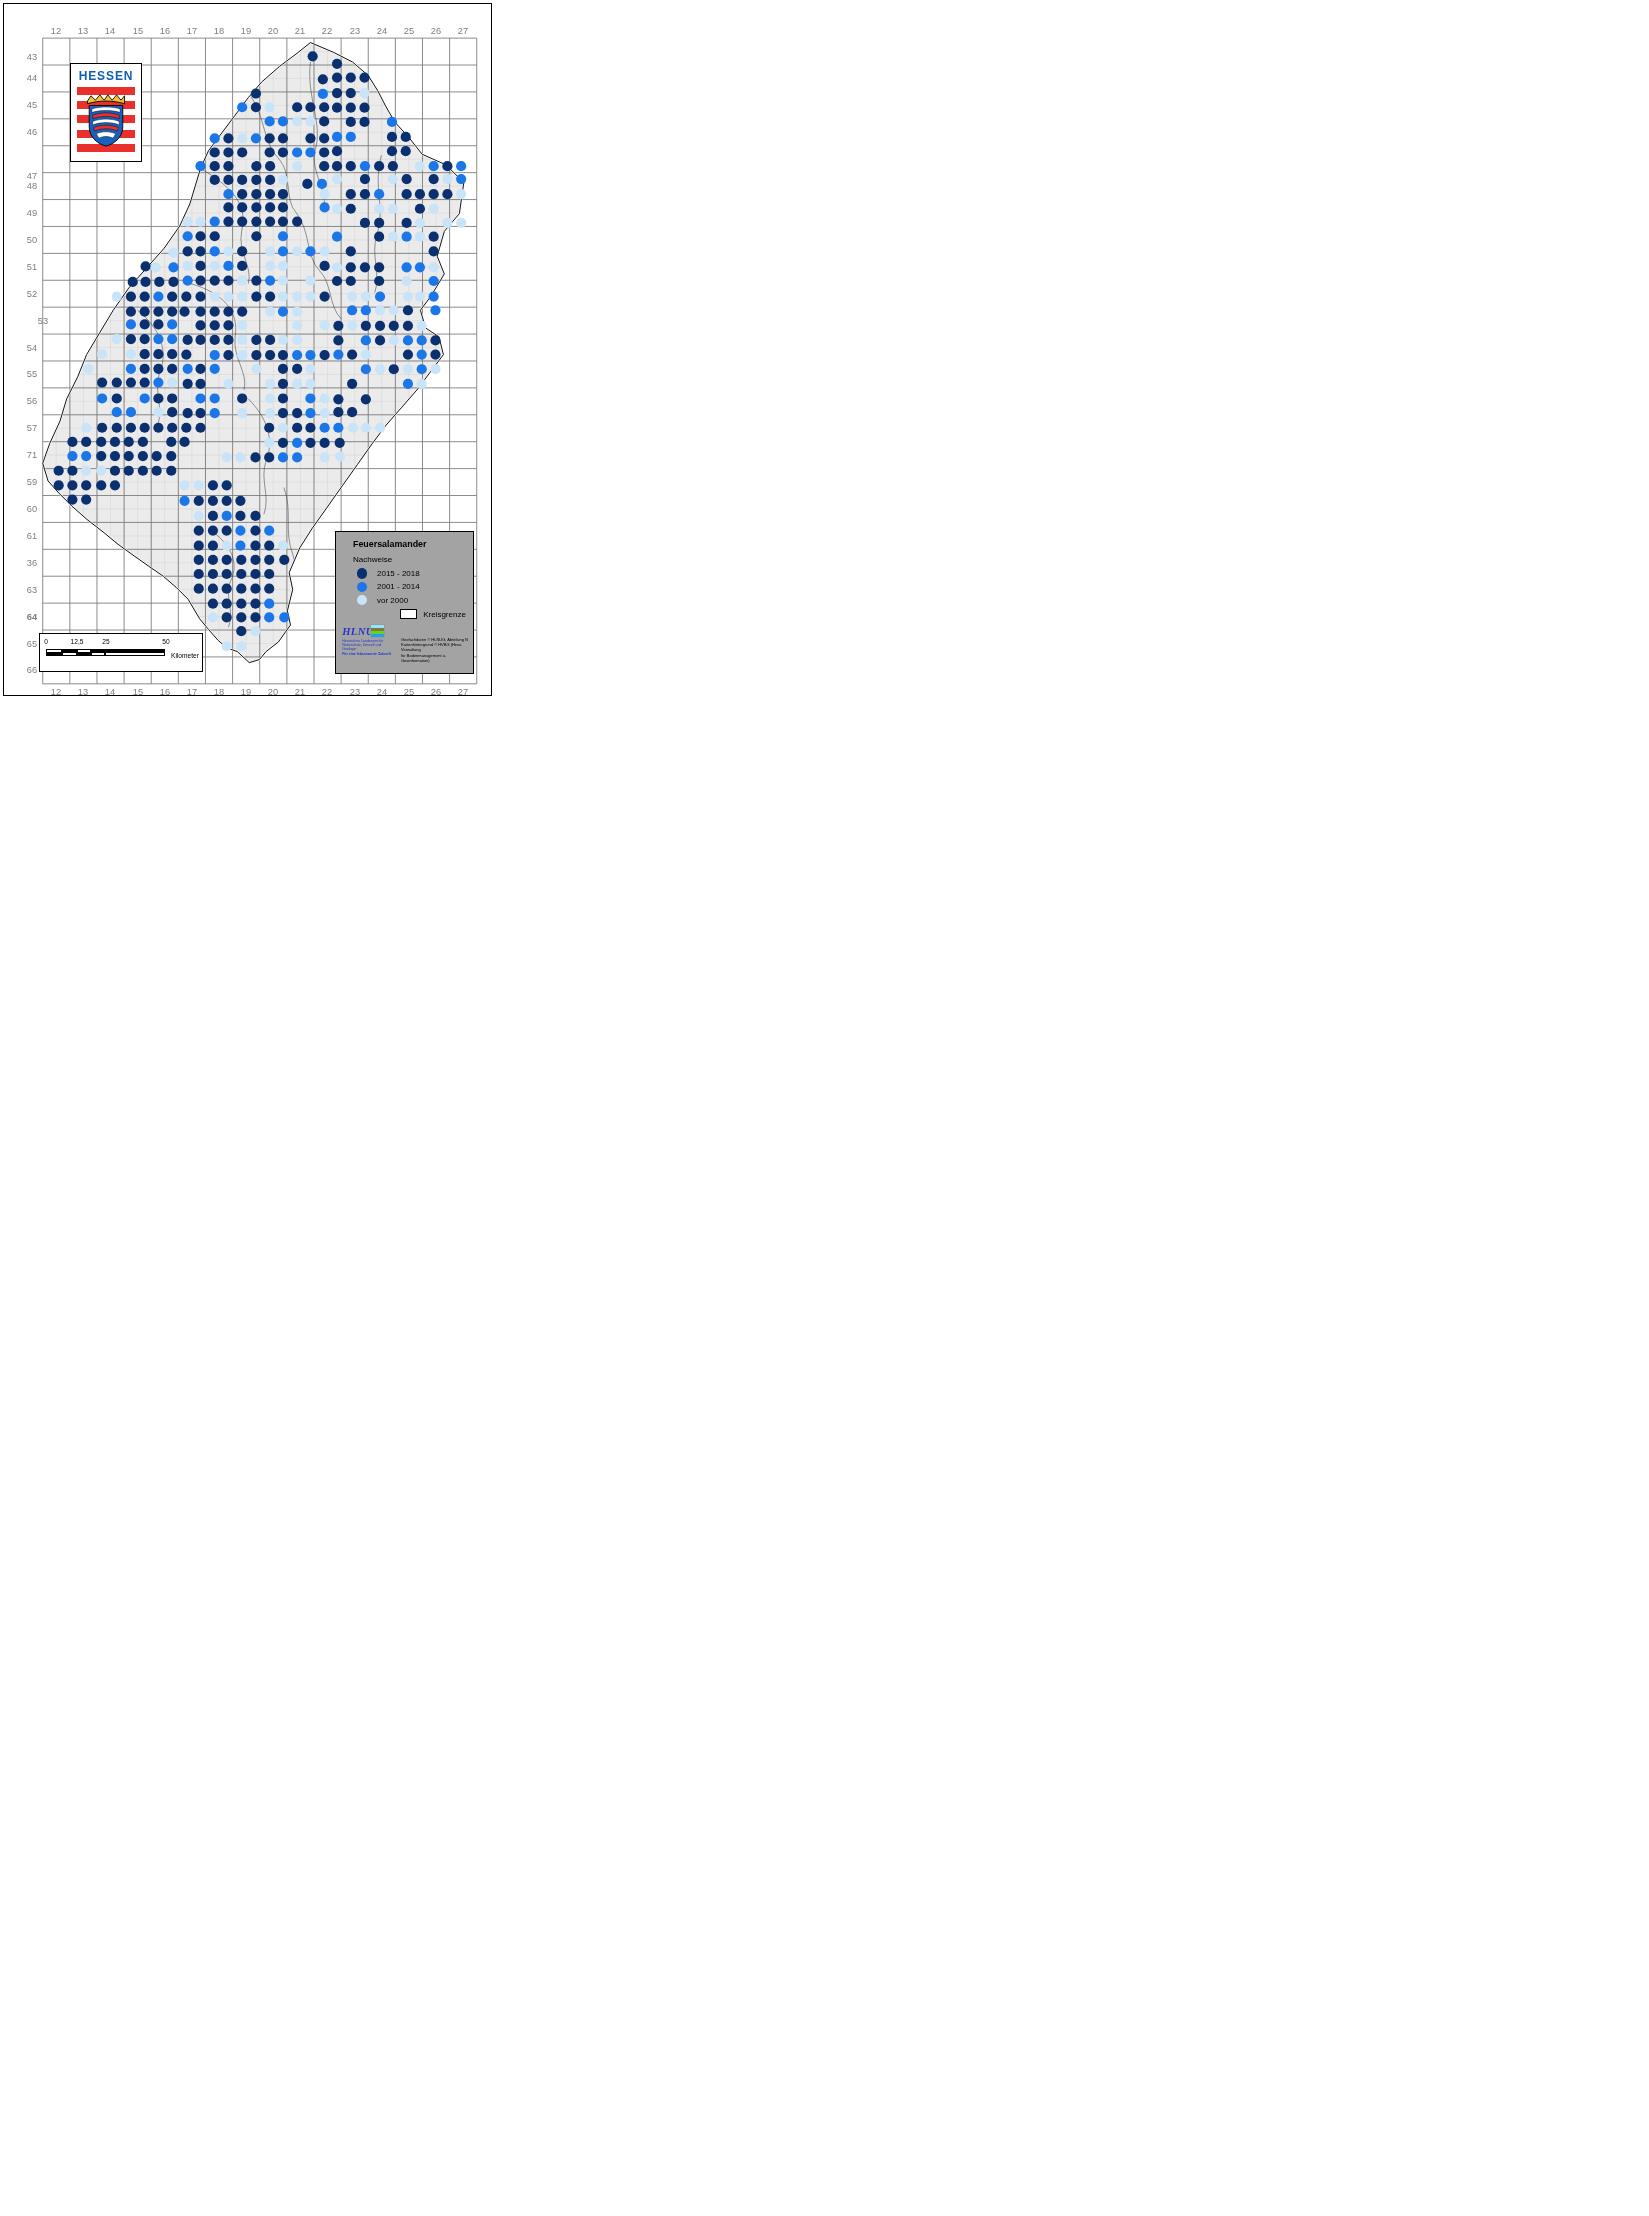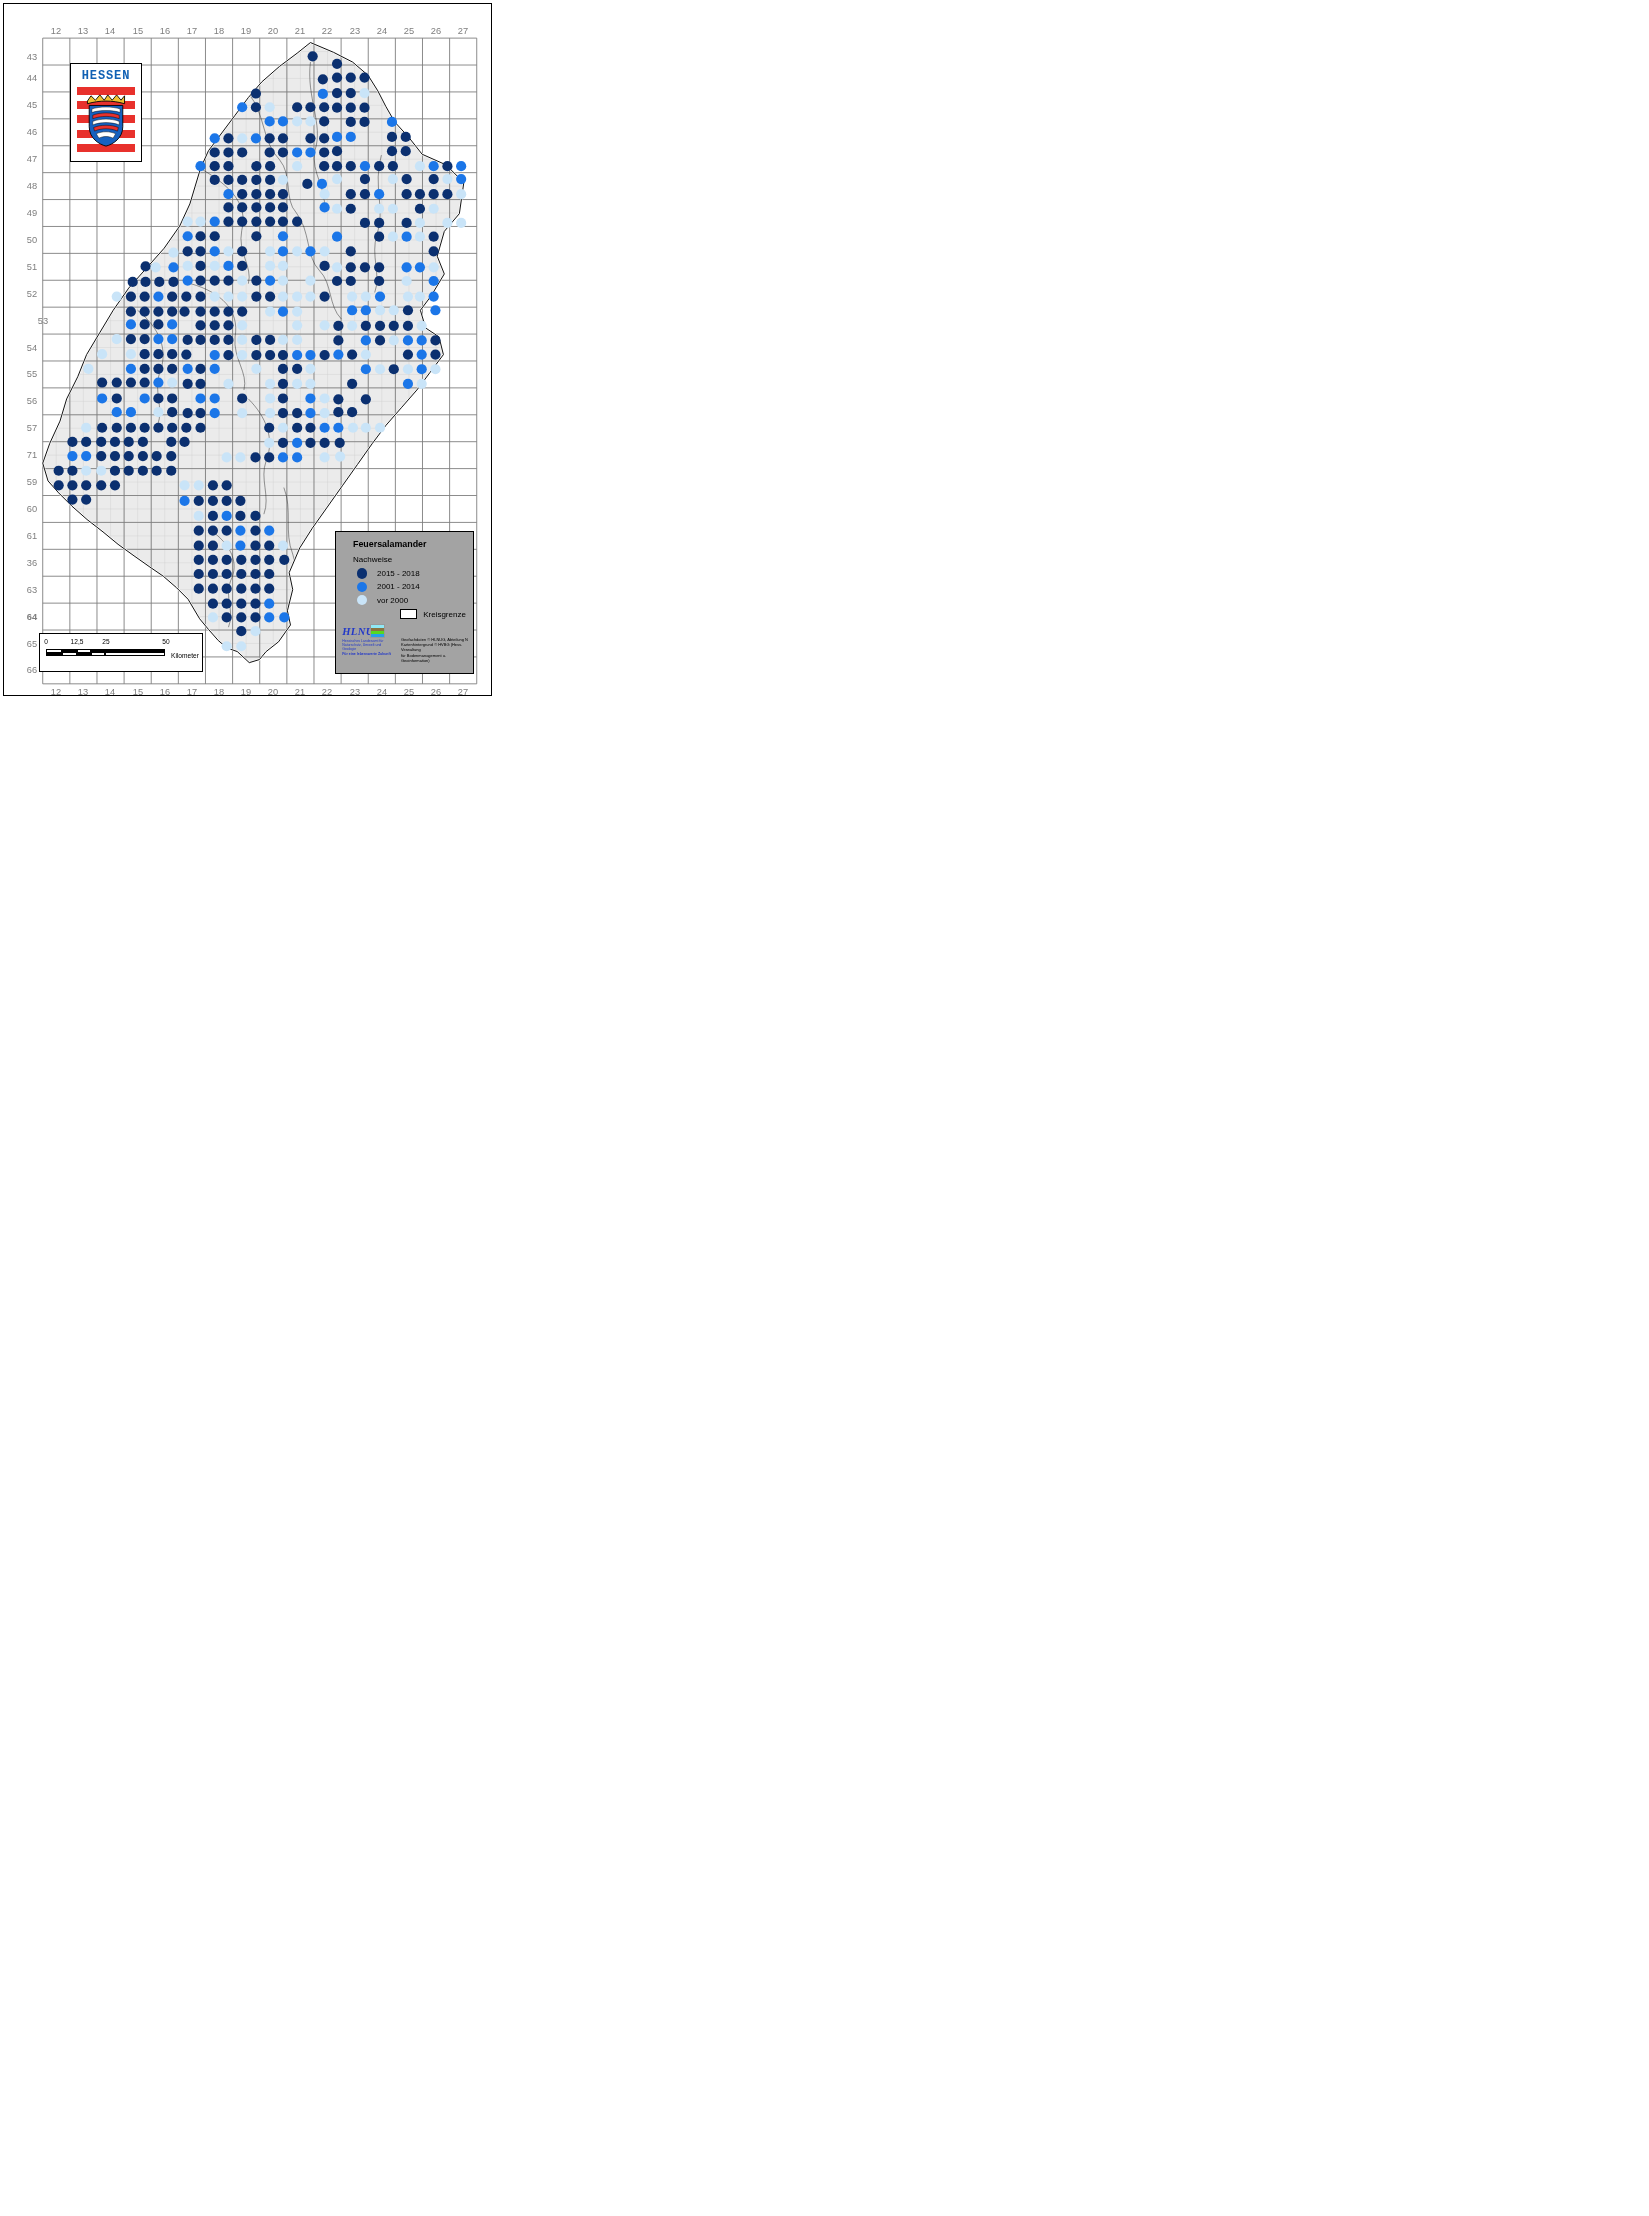--- a/index.html
+++ b/index.html
@@ -1,21 +1,21 @@
 <!DOCTYPE html>
 <html style="font-size:7px"><head>
 <meta charset="utf-8">
 <style>
   html,body{margin:0;padding:0;background:#ffffff;font-family:"Liberation Sans","DejaVu Sans",sans-serif;}
   .page{position:relative;width:495px;height:699px;background:#fff;overflow:hidden;}
   .frame{position:absolute;left:3.1px;top:3.1px;right:3.1px;bottom:3.1px;border:1.3px solid #000;pointer-events:none;}
   #mapsvg{position:absolute;left:0;top:0;}
   .axis-label{position:absolute;color:#7e7e7e;font-size:9.3px;transform:translate(-50%,-50%);white-space:nowrap;}
   
-  .hessen-logo{position:absolute;left:70px;top:63px;width:72px;height:99px;background:#fff;border:1.3px solid #000;box-sizing:border-box;font-family:Liberation Mono, monospace;}
+  .hessen-logo{position:absolute;left:70px;top:63px;width:72px;height:99px;background:#fff;border:1.3px solid #000;box-sizing:border-box;}
   .hessen-word{color:#1060b4;font-size:12px;font-weight:bold;letter-spacing:0.9px;text-align:center;margin-top:5.3px;}
   .hessen-flag{position:absolute;left:6.2px;top:23px;right:6.2px;bottom:5.3px;}
   .stripe{position:absolute;left:0;right:0;height:8px;background:#e8312c;}
   .shield{position:absolute;left:50%;top:7px;transform:translateX(-50%);}
   
   .legend{position:absolute;left:335px;top:531px;width:139px;height:143px;background:#a3a3a3;border:1.3px solid #000;box-sizing:border-box;}
   .legend-title{font-size:8.9px;font-weight:bold;color:#000;margin:7px 0 0 17px;}
   .legend-sub{font-size:8px;color:#000;margin:6.2px 0 0 17px;}
   .legend-items{margin:2.7px 0 0 0;}
   .legend-item{display:flex;align-items:center;height:13.3px;margin-left:21px;}
@@ -784,21 +784,21 @@
       <div class="axis-label" style="left: 409px; top: 31px;">25</div>
       <div class="axis-label" style="left: 409px; top: 692px;">25</div>
       <div class="axis-label" style="left: 436px; top: 31px;">26</div>
       <div class="axis-label" style="left: 436px; top: 692px;">26</div>
       <div class="axis-label" style="left: 463px; top: 31px;">27</div>
       <div class="axis-label" style="left: 463px; top: 692px;">27</div>
       <div class="axis-label" style="left: 32px; top: 57px;">43</div>
       <div class="axis-label" style="left: 32px; top: 78px;">44</div>
       <div class="axis-label" style="left: 32px; top: 105px;">45</div>
       <div class="axis-label" style="left: 32px; top: 132px;">46</div>
-      <div class="axis-label" style="left: 32px; top: 159px;">47</div>
+      <div class="axis-label" style="left: 32px; top: 176px;">47</div>
       <div class="axis-label" style="left: 32px; top: 186px;">48</div>
       <div class="axis-label" style="left: 32px; top: 213px;">49</div>
       <div class="axis-label" style="left: 32px; top: 240px;">50</div>
       <div class="axis-label" style="left: 32px; top: 267px;">51</div>
       <div class="axis-label" style="left: 32px; top: 294px;">52</div>
       <div class="axis-label" style="left: 43px; top: 321px;">53</div>
       <div class="axis-label" style="left: 32px; top: 348px;">54</div>
       <div class="axis-label" style="left: 32px; top: 374px;">55</div>
       <div class="axis-label" style="left: 32px; top: 401px;">56</div>
       <div class="axis-label" style="left: 32px; top: 428px;">57</div>

